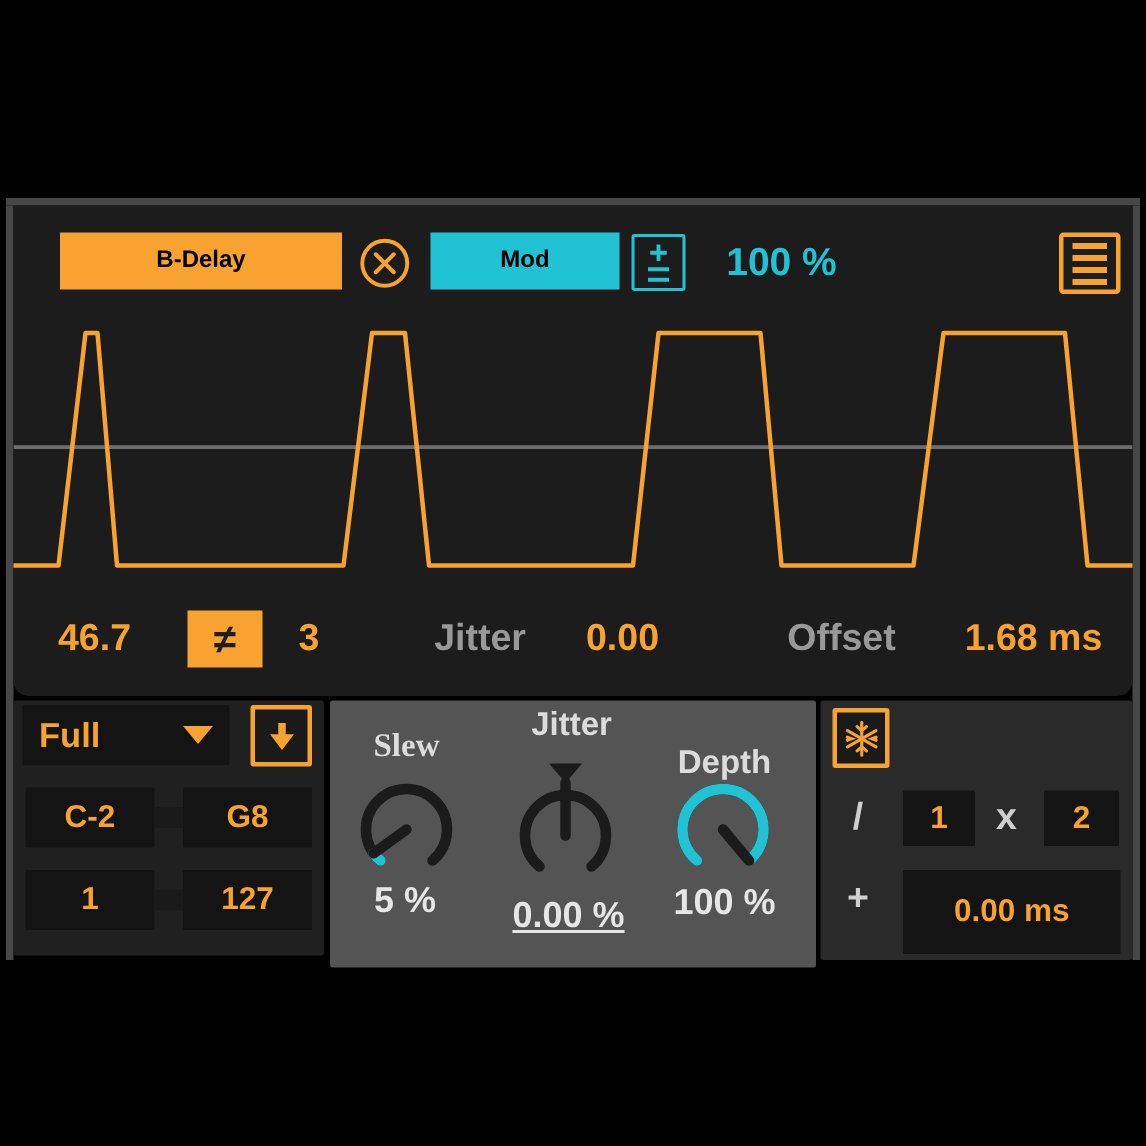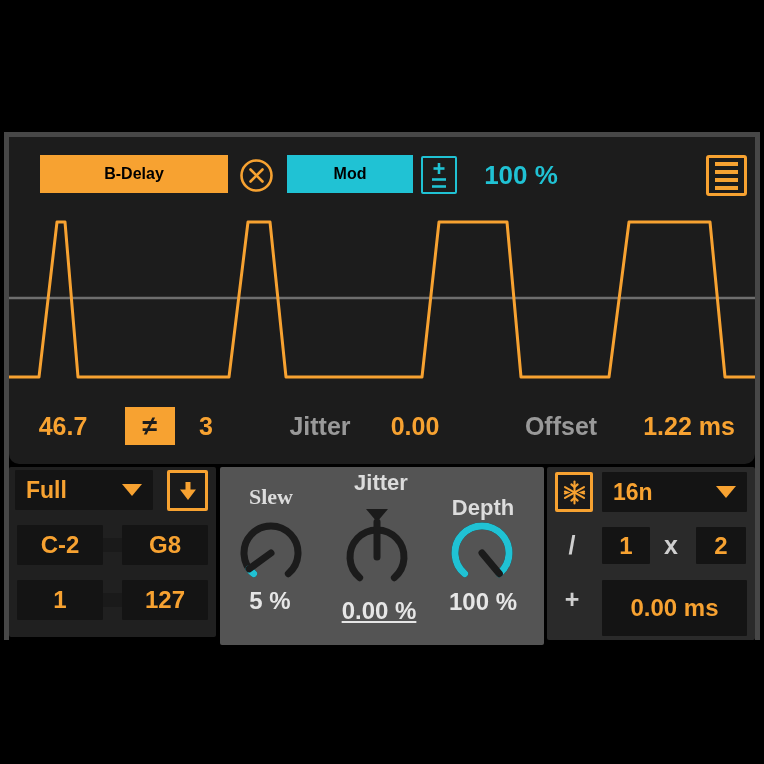--- a/index.html
+++ b/index.html
@@ -31,21 +31,21 @@
 
   .params-label{color:#999;font-weight:700;font-size:25px;}
   .params-val{color:var(--orange);font-weight:700;font-size:25px;}
   .neq-btn{background:var(--orange);color:#1d1d1d;font-weight:700;font-size:27px;display:flex;align-items:center;justify-content:center;}
 
   .section{position:absolute;border-radius:2px;}
   .sec-left{left:9px;top:467px;width:207px;height:170px;background:#202020;}
   .sec-mid{left:220px;top:467px;width:324px;height:178px;background:#545454;}
   .sec-right{left:547px;top:467px;width:208px;height:173px;background:#2a2a2a;}
 
-  .field{background:var(--fieldbg);color:var(--orange);font-weight:700;font-size:24px;display:flex;align-items:center;justify-content:center;border-radius:1px;}
+  .field{background:var(--fieldbg);color:var(--orange);font-weight:700;font-size:21px;display:flex;align-items:center;justify-content:center;border-radius:1px;}
   .conn{background:#1a1a1a;}
 
   .dropdown{background:var(--fieldbg);color:var(--orange);font-weight:700;font-size:23px;display:flex;align-items:center;border-radius:1px;}
   .dd-label{padding-left:11px;flex:1;}
   .dd-tri{width:0;height:0;border-left:10px solid transparent;border-right:10px solid transparent;border-top:12px solid var(--orange);margin-right:11px;}
 
   .sq-btn{border:3px solid var(--orange);border-radius:2px;background:#1a1a1a;display:flex;align-items:center;justify-content:center;}
 
   .knob-label{color:#dcdcdc;font-weight:700;font-size:22px;}
   .knob-value{color:#e6e6e6;font-weight:700;font-size:24px;}
@@ -101,21 +101,21 @@
         <polyline points="0,172 30,172 48,17 56,17 69,172 220,172 239,17 261,17 277,172 413,172 430,17 498,17 512,172 600,172 620,17 701,17 716,172 746,172" fill="none" stroke="#f7a231" stroke-width="3" stroke-linejoin="round" stroke-linecap="round"></polyline>
       </svg>
   </div>
 
   <div class="center-txt params-val" style="left:63px;top:426px;">46.7</div>
   <div class="abs neq-btn" style="left:125px;top:407px;width:50px;height:38px;">≠</div>
   <div class="center-txt params-val" style="left:206px;top:426px;">3</div>
   <div class="center-txt params-label" style="left:320px;top:426px;">Jitter</div>
   <div class="center-txt params-val" style="left:415px;top:426px;">0.00</div>
   <div class="center-txt params-label" style="left:561px;top:426px;">Offset</div>
-  <div class="center-txt params-val" style="left:689px;top:426px;">1.22 ms</div>
+  <div class="center-txt params-val" style="left:689px;top:426px;">1.68 ms</div>
 
   <div class="section sec-left"></div>
   <div class="abs dropdown" style="left:15px;top:470px;width:138px;height:40px;">
     <span class="dd-label">Full</span>
     <i class="dd-tri"></i>
   </div>
   <div class="abs sq-btn" style="left:167px;top:470px;width:41px;height:41px;">
     <svg width="22" height="22" viewBox="0 0 22 22">
       <polygon points="8.5,2 13.5,2 13.5,9.5 19,9.5 11,20 3,9.5 8.5,9.5" fill="#f7a231"></polygon>
     </svg>
@@ -160,24 +160,20 @@
         <line x1="12" y1="1.5" x2="12" y2="22.5"></line>
         <line x1="2.9" y1="6.8" x2="21.1" y2="17.2"></line>
         <line x1="2.9" y1="17.2" x2="21.1" y2="6.8"></line>
         <path d="M9 4.2 L12 6.8 L15 4.2"></path>
         <path d="M9 19.8 L12 17.2 L15 19.8"></path>
         <path d="M2.8 11 L5.5 12 L2.8 13"></path>
         <path d="M21.2 11 L18.5 12 L21.2 13"></path>
       </g>
     </svg>
   </div>
-  <div class="abs dropdown" style="left:602px;top:472px;width:145px;height:40px;">
-    <span class="dd-label">16n</span>
-    <i class="dd-tri"></i>
-  </div>
   <div class="center-txt op-sign" style="left:572px;top:545px;">/</div>
   <div class="abs field" style="left:602px;top:527px;width:48px;height:37px;">1</div>
   <div class="center-txt op-sign" style="left:671px;top:545px;">x</div>
   <div class="abs field" style="left:696px;top:527px;width:50px;height:37px;">2</div>
   <div class="center-txt op-sign" style="left:572px;top:599px;">+</div>
   <div class="abs field" style="left:602px;top:580px;width:145px;height:56px;">0.00 ms</div>
 
 </div>
 
 </body></html>

